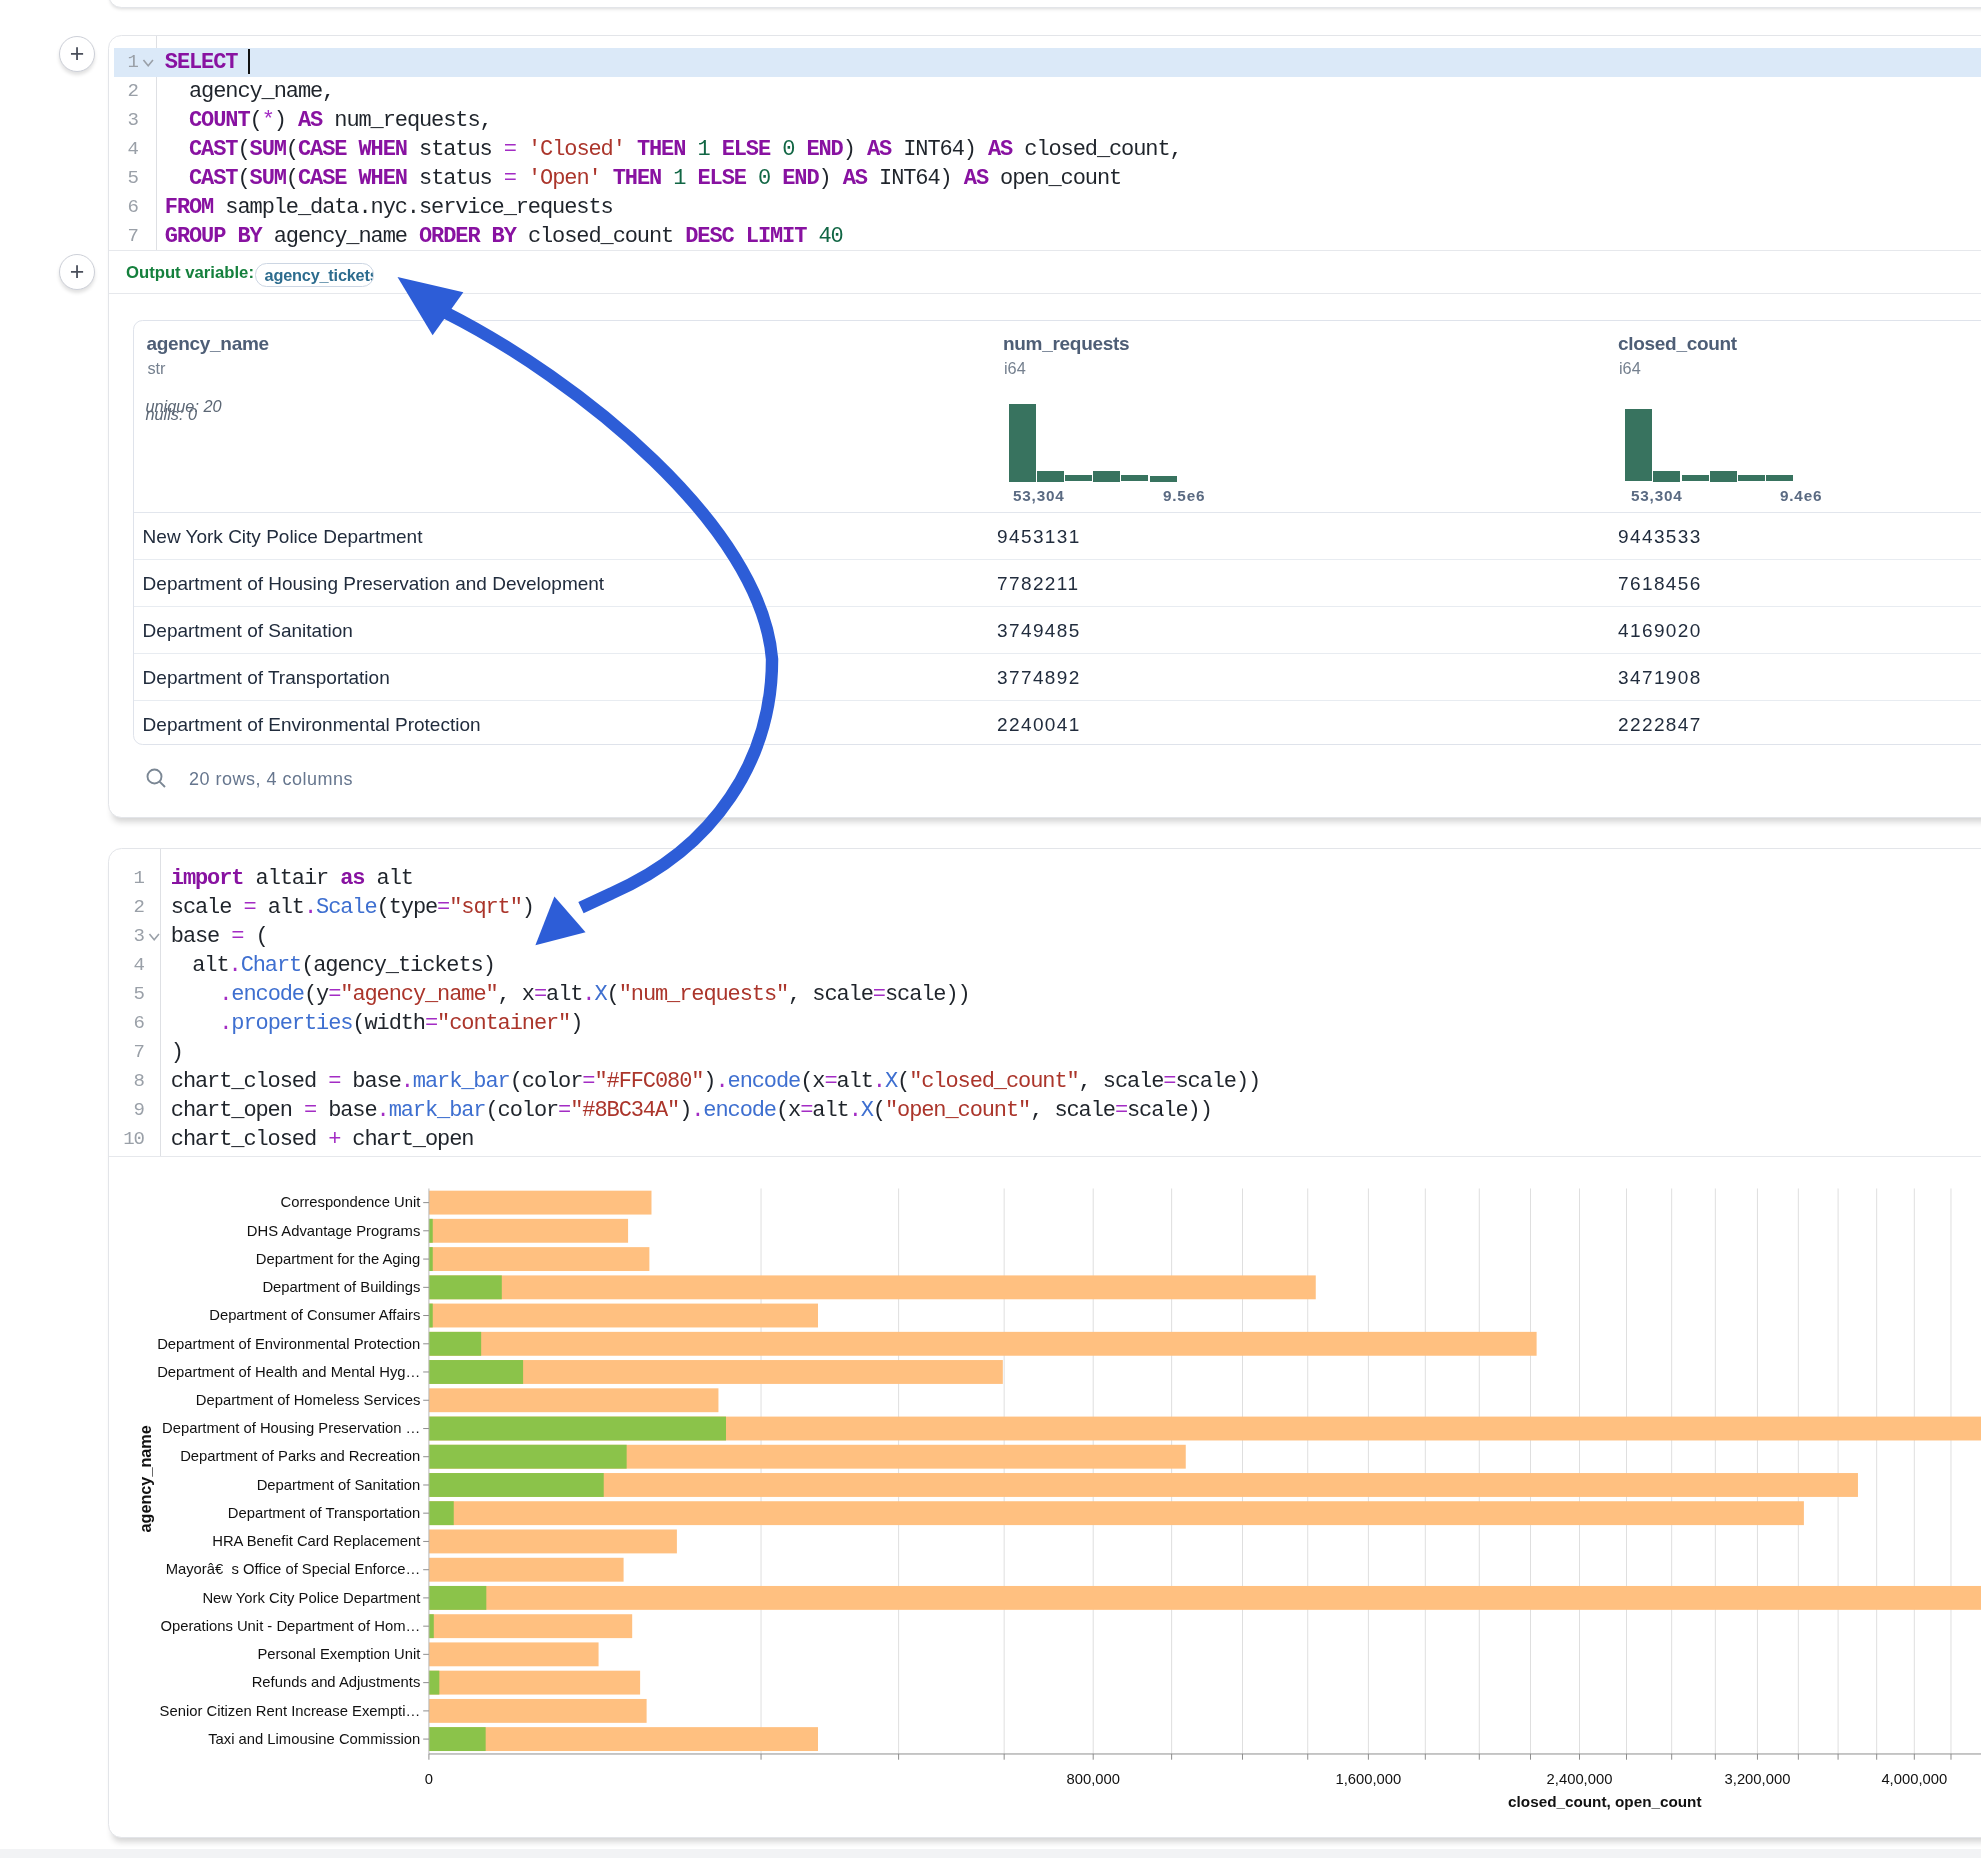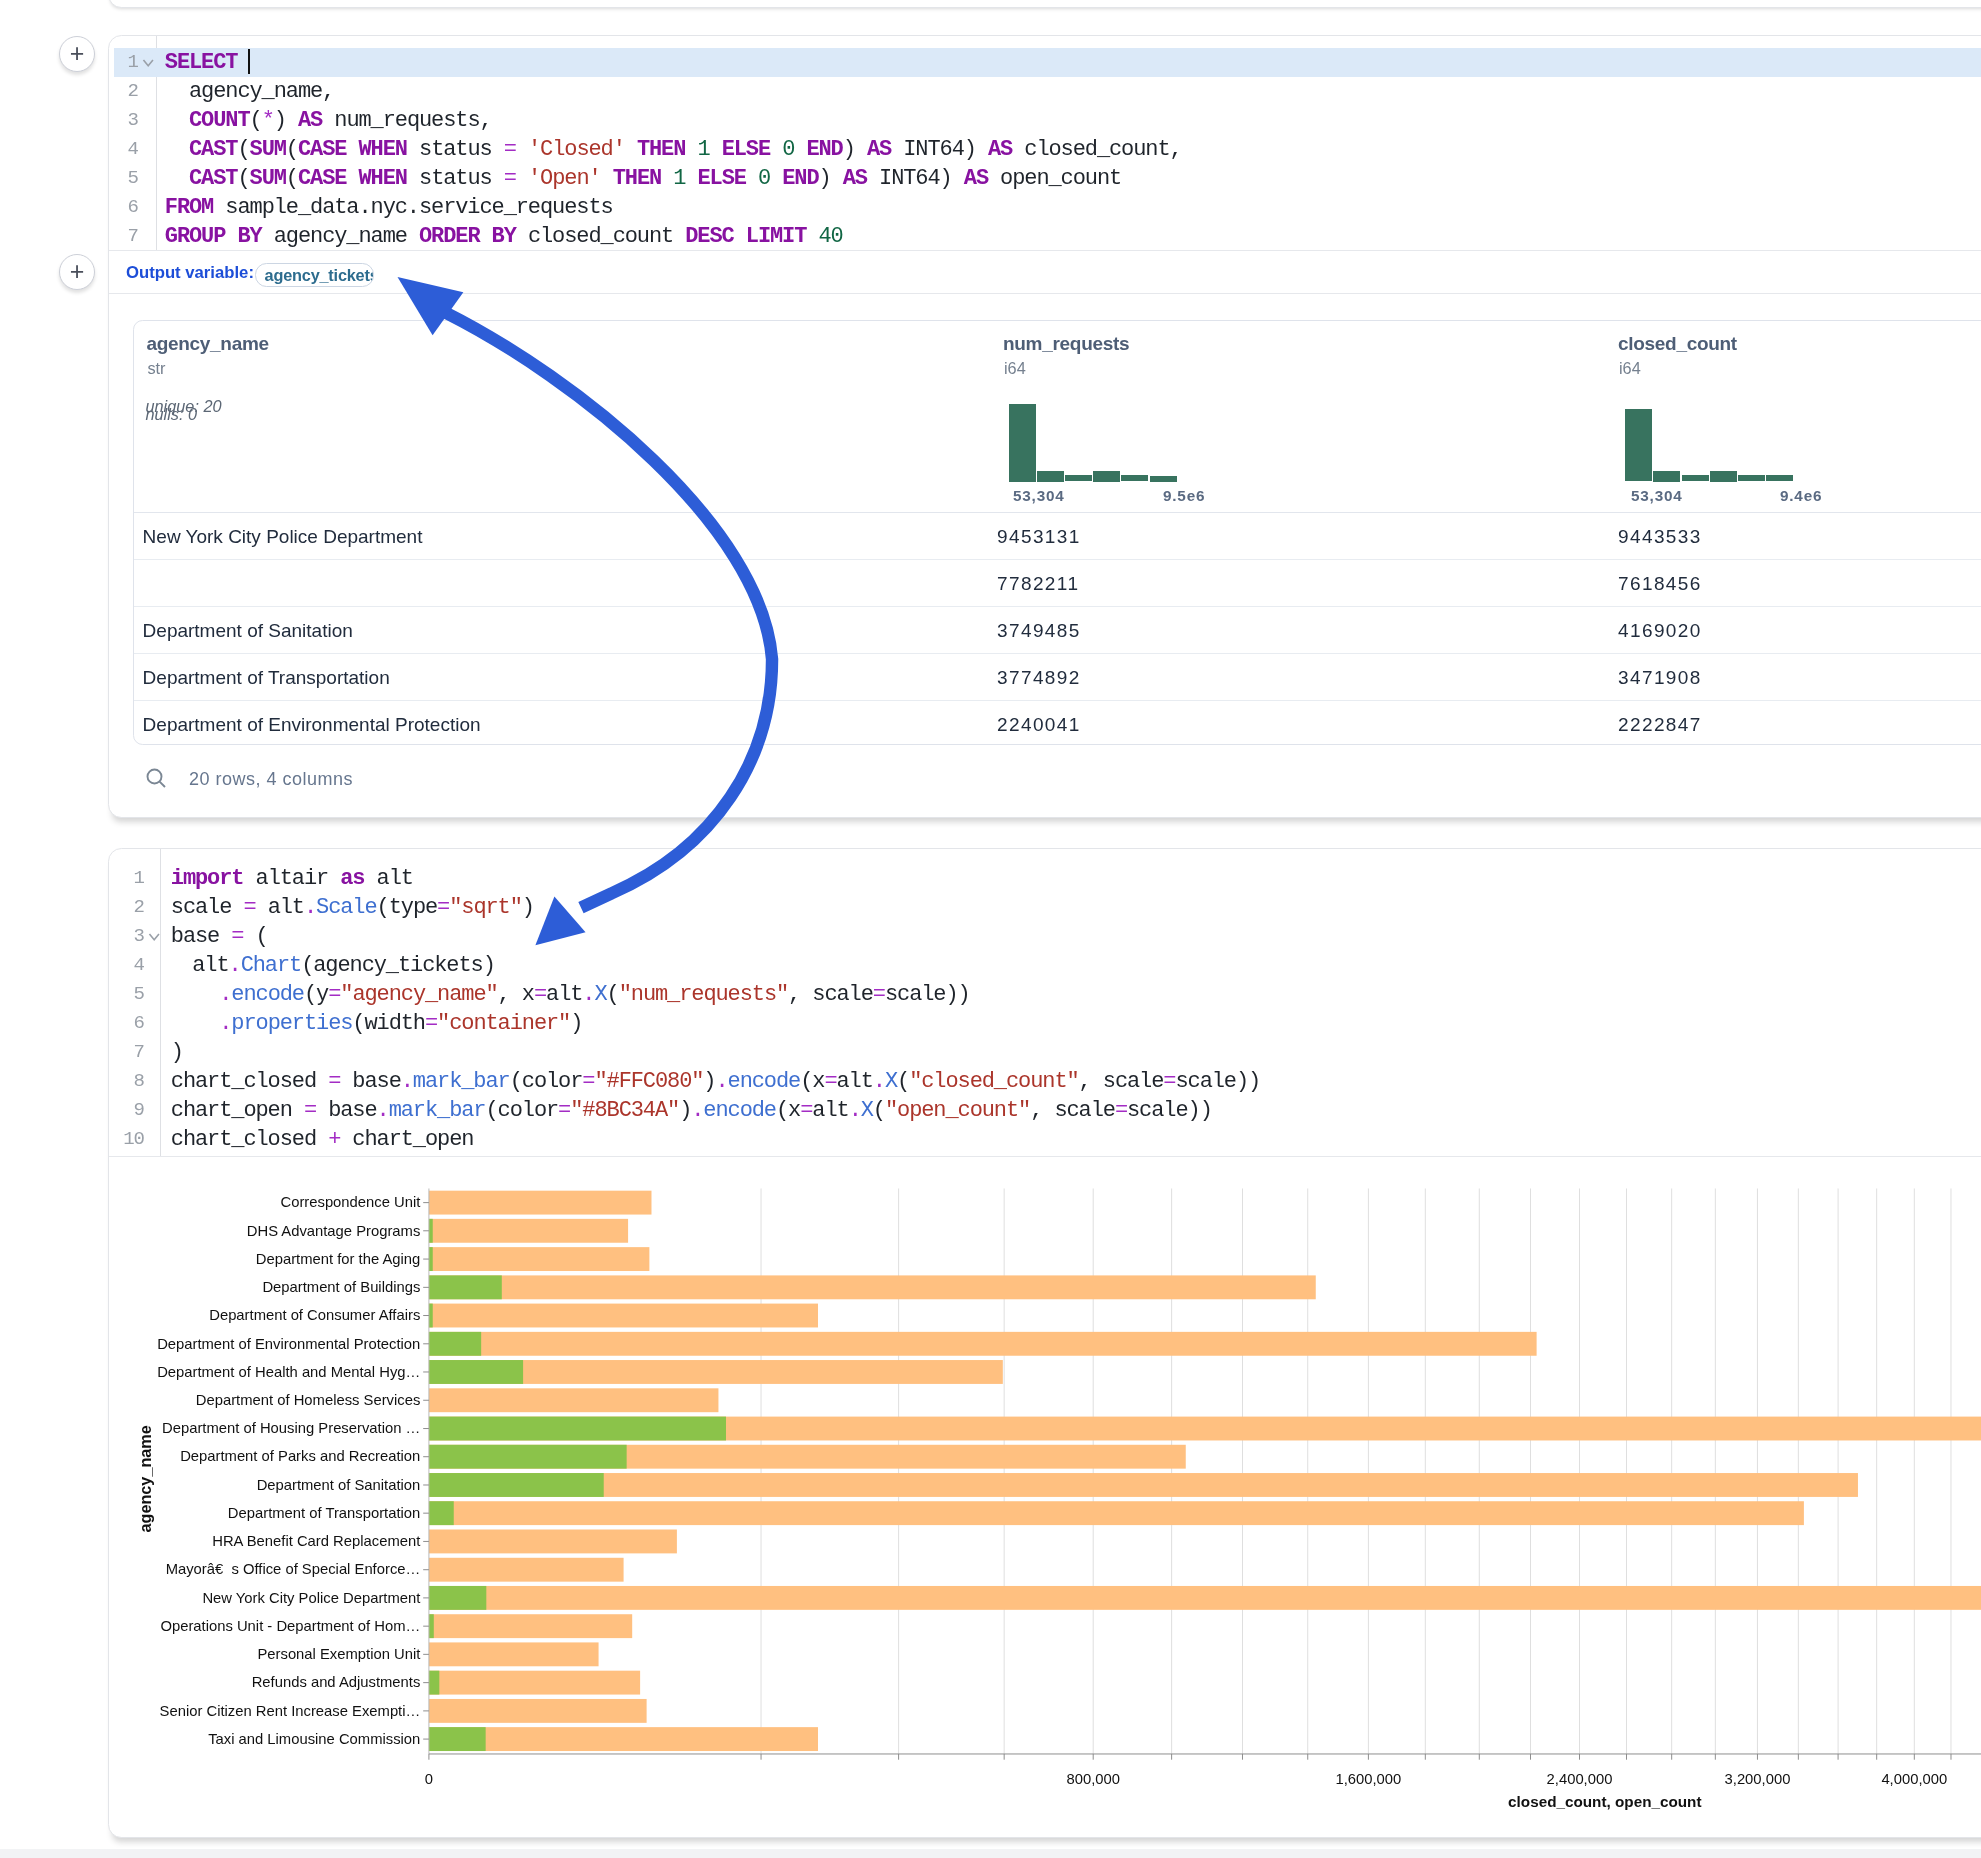--- a/index.html
+++ b/index.html
@@ -23,21 +23,21 @@
 .s { color:#ab352b; }
 .n { color:#116644; }
 .f { color:#3e6fd0; }
 .chev { position:absolute; left:100%; margin-left:3.8px; top:9.6px; }
 .cursor { position:absolute; top:1px; width:1.9px; height:25px; background:#111; }
 .gutline { position:absolute; top:0; bottom:0; width:1px; background:#dee0e4; }
 
 .outvar { position:absolute; left:0; right:0; height:44px; border-top:1px solid #e6e8ec;
   border-bottom:1px solid #e6e8ec; }
 .outvar .lab { position:absolute; left:17px; top:11.5px; font-size:16.7px; font-weight:bold;
-  color:#1d4ed8; }
+  color:#15803d; }
 .pill { position:absolute; left:146px; top:11.5px; width:119px; height:24px;
   border:1px solid #ccd6e3; border-radius:11.5px; overflow:hidden;
   font-weight:bold; color:#2d6c8e; line-height:22px; padding-left:8.6px; font-size:16.3px; letter-spacing:-0.2px; white-space:nowrap; }
 
 .tcard { position:absolute; left:24px; top:284px; width:1902px; height:425px;
   border:1px solid #dfe3eb; border-radius:9.6px; background:#fff; }
 .thead { position:absolute; left:0; top:0; right:0; height:192px;
   border-bottom:1px solid #e2e6ed; }
 .hname { position:absolute; font-size:19px; font-weight:bold; color:#4e5e76; letter-spacing:-0.3px; }
 .htype { position:absolute; font-size:16.3px; color:#75808f; }
@@ -115,20 +115,21 @@
       <span class="hlab" style="left:1497px; top:166px;">53,304</span>
       <span class="hlab" style="left:1646px; top:166px;">9.4e6</span>
     </div>
     <div style="position:absolute; left:0; right:0; top:192px;">
 <div class="trow">
             <span class="c1">New York City Police Department</span>
             <span class="c2">9453131</span>
             <span class="c3">9443533</span>
           </div>
 <div class="trow">
+            <span class="c1">Department of Housing Preservation and Development</span>
             <span class="c2">7782211</span>
             <span class="c3">7618456</span>
           </div>
 <div class="trow">
             <span class="c1">Department of Sanitation</span>
             <span class="c2">3749485</span>
             <span class="c3">4169020</span>
           </div>
 <div class="trow">
             <span class="c1">Department of Transportation</span>

